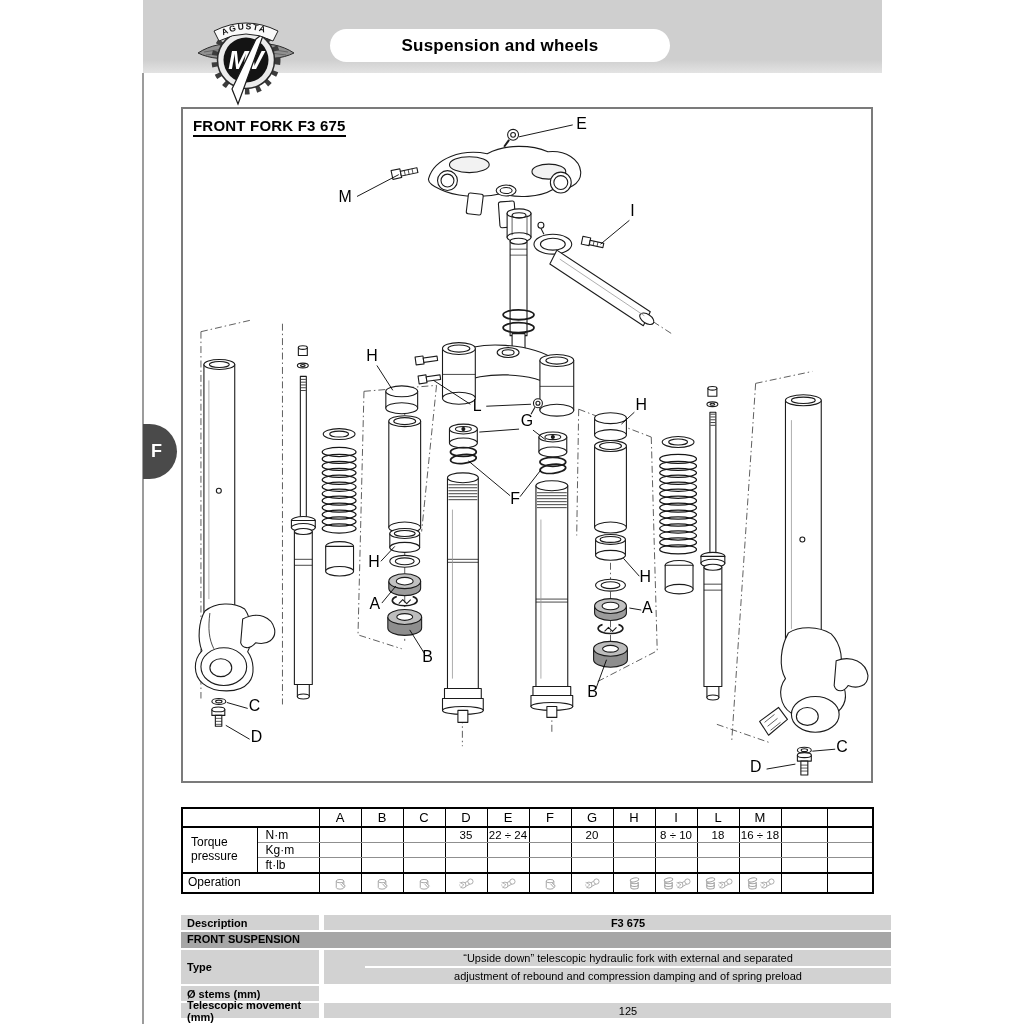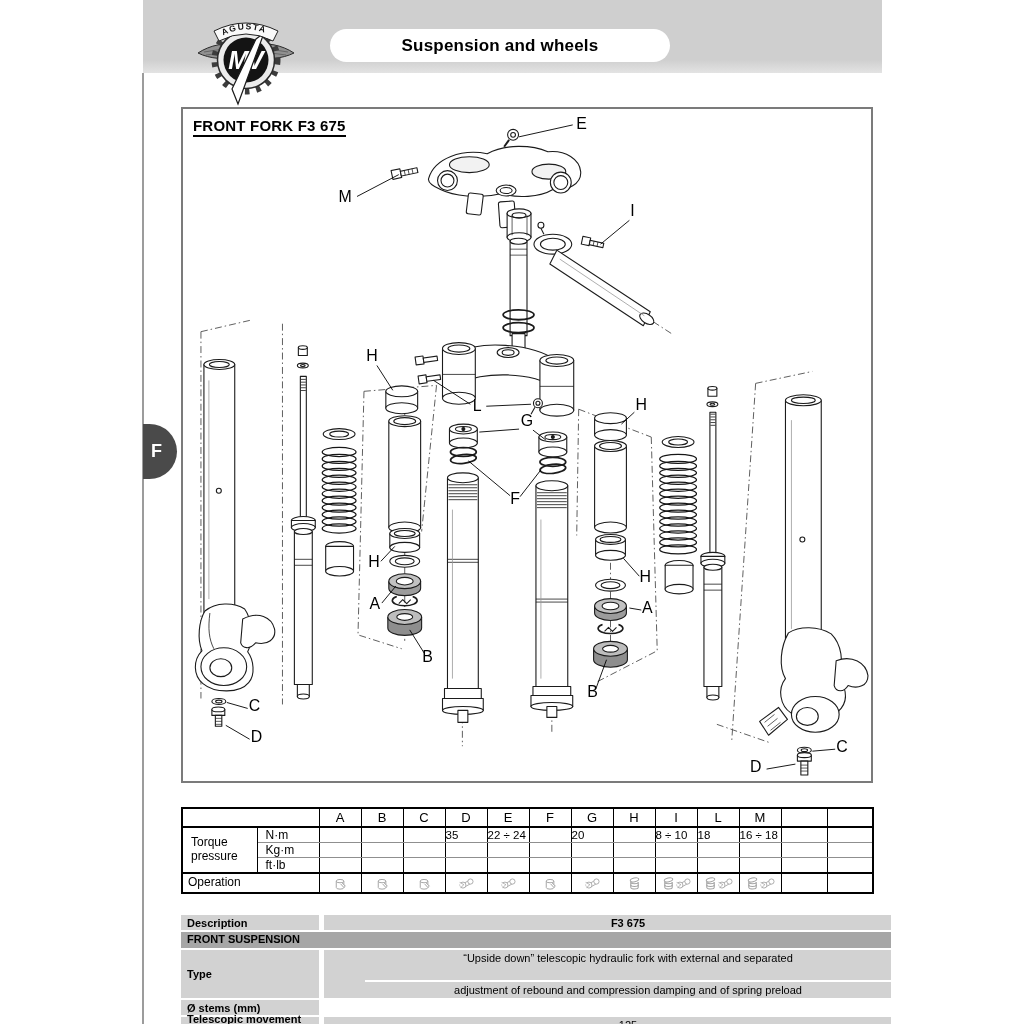--- a/index.html
+++ b/index.html
@@ -29,34 +29,34 @@
 
   
   .torque-table{position:absolute;left:181px;top:807px;width:692px;border-collapse:collapse;
                 table-layout:fixed;border:2px solid #000;font-size:12px;}
   .torque-table td{border:1px solid #000;padding:0;overflow:hidden;white-space:nowrap;}
   .torque-table tr.hdr td{height:17px;text-align:center;font-size:13px;border-bottom:2px solid #000;}
   .torque-table tr.unit td{height:14px;border-bottom:1px solid #8f8f8f;}
   .torque-table tr.unit.last td{border-bottom:2px solid #000;}
   .torque-table td.grp{padding-left:8px;font-size:12px;line-height:1.15;vertical-align:middle;}
   .torque-table td.u{padding-left:8px;font-size:12px;}
-  .torque-table td.v{text-align:left;font-size:11.5px;margin-top:19px;}
+  .torque-table td.v{text-align:center;font-size:11.5px;margin-top:19px;}
   .torque-table tr.op td{height:18px;border-top:2px solid #000;text-align:center;vertical-align:middle;}
   .torque-table tr.op td.op-label{text-align:left;padding-left:5px;}
   .op-ic{width:15px;height:15px;vertical-align:middle;display:inline-block;}
 
   
   .spec-table{position:absolute;left:181px;top:915px;width:710px;font-size:11px;}
   .spec-row{display:flex;margin-bottom:2px;}
   .spec-label{width:138px;background:#d2d2d2;font-weight:bold;display:flex;align-items:center;
               padding-left:6px;box-sizing:border-box;}
   .spec-value{flex:1;margin-left:5px;background:#d2d2d2;display:flex;align-items:center;
               justify-content:center;text-align:center;min-height:15px;padding-left:41px;}
   .spec-value.b{font-weight:bold;}
-  .spec-value.col{flex-direction:column;justify-content:center;align-items:stretch;gap:14px;}
+  .spec-value.col{flex-direction:column;justify-content:center;align-items:stretch;}
   .spec-value.col .tl{height:16px;line-height:16px;text-align:center;}
   .spec-value.col .tl.sep{border-top:2px solid #fff;}
   .spec-section{background:#a6a6a6;font-weight:bold;padding:2px 0 2px 6px;margin-bottom:2px;height:12px;line-height:11px;}
   .r-short .spec-label,.r-short .spec-value{height:15px;}
 </style>
 </head>
 <body>
 
 <div class="page">
 

